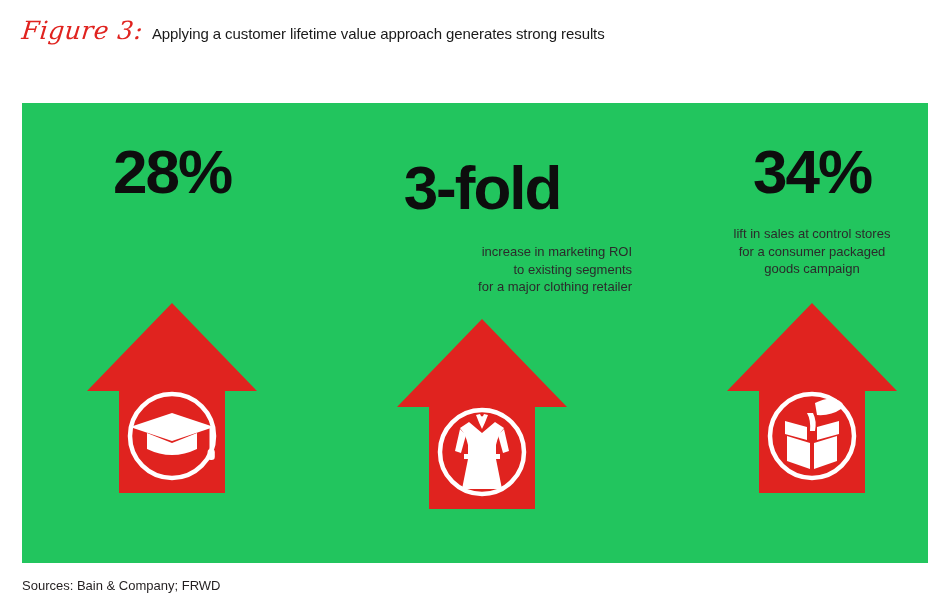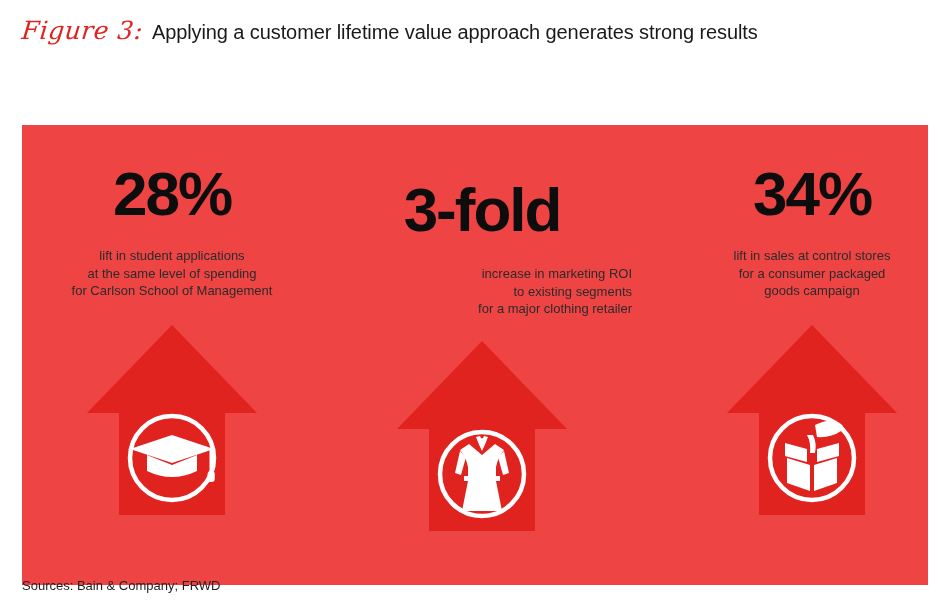--- a/index.html
+++ b/index.html
@@ -32,34 +32,34 @@
     font-style: italic;
     font-size: 25px;
     font-weight: 400;
     color: #e0231f;
     letter-spacing: 0.5px;
     margin-right: 9px;
     transform: skewX(-6deg);
   }
   #figure-title-text {
     font-family: "Liberation Sans", sans-serif;
-    font-size: 20px;
+    font-size: 15px;
     font-weight: 400;
     color: #1a1a1a;
     letter-spacing: -0.1px;
   }
 
   
   #panel {
     position: absolute;
     left: 22px;
-    top: 125px;
+    top: 103px;
     width: 906px;
     height: 460px;
-    background: #ef4444;
+    background: #22c55e;
   }
 
   
   .stat-col {
     position: absolute;
     top: 0;
     width: 300px;
     height: 100%;
     text-align: center;
   }
@@ -120,23 +120,20 @@
 
 <div id="figure-title">
   <span id="figure-label">Figure 3:</span>
   <span id="figure-title-text">Applying a customer lifetime value approach generates strong results</span>
 </div>
 
 <div id="panel">
 
   <div class="stat-col" id="stat-col-0">
     <div class="stat-value">28%</div>
-    <div class="stat-caption">lift in student applications
-at the same level of spending
-for Carlson School of Management</div>
     <div class="arrow-wrap">
       <svg width="170" height="190" viewBox="0 0 170 190" xmlns="http://www.w3.org/2000/svg">
         <polygon fill="#e0231f" points="85,0 170,88 138,88 138,190 32,190 32,88 0,88"></polygon>
         <circle cx="85" cy="133" r="42" fill="none" stroke="#ffffff" stroke-width="4.5"></circle>
         <g fill="#ffffff">
           <polygon points="85,110 127,124 85,138 43,124"></polygon>
           <path d="M60 130 L60 146 Q85 158 110 146 L110 130 L85 140 Z"></path>
           <rect x="122.5" y="124" width="3.4" height="30" rx="1.4"></rect>
           <rect x="120.6" y="146" width="7.2" height="11" rx="3.2"></rect>
         </g>

